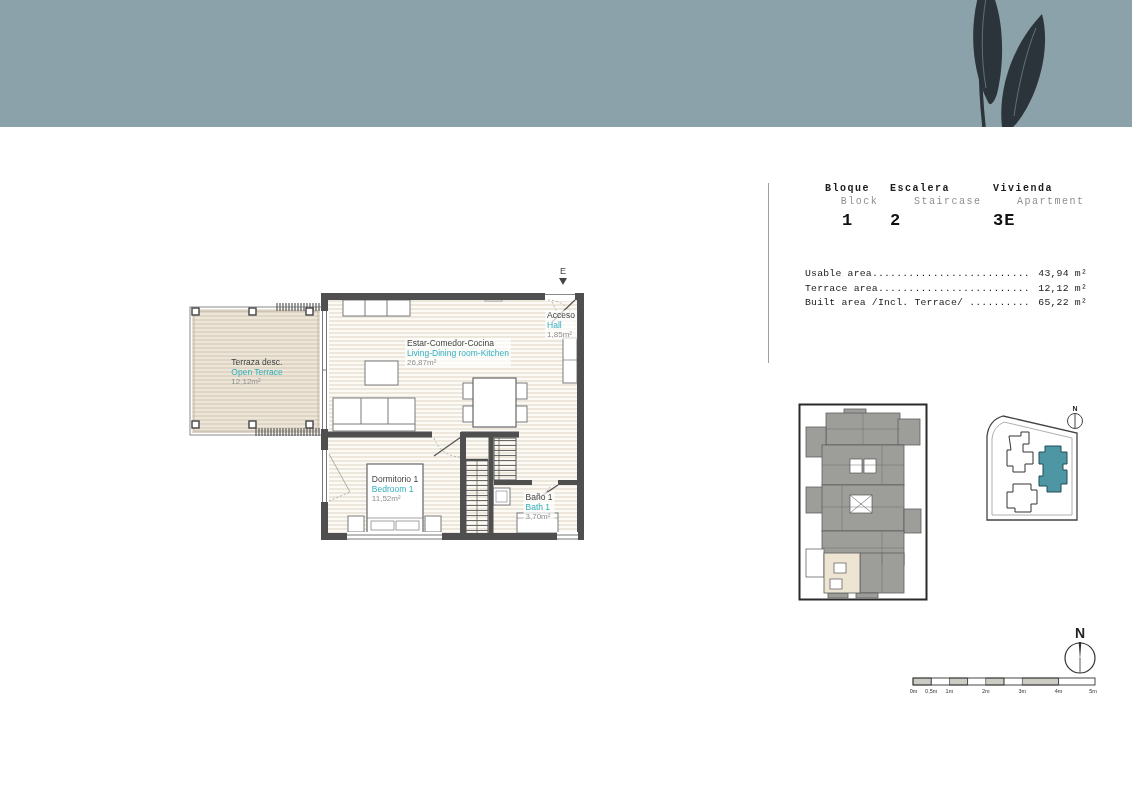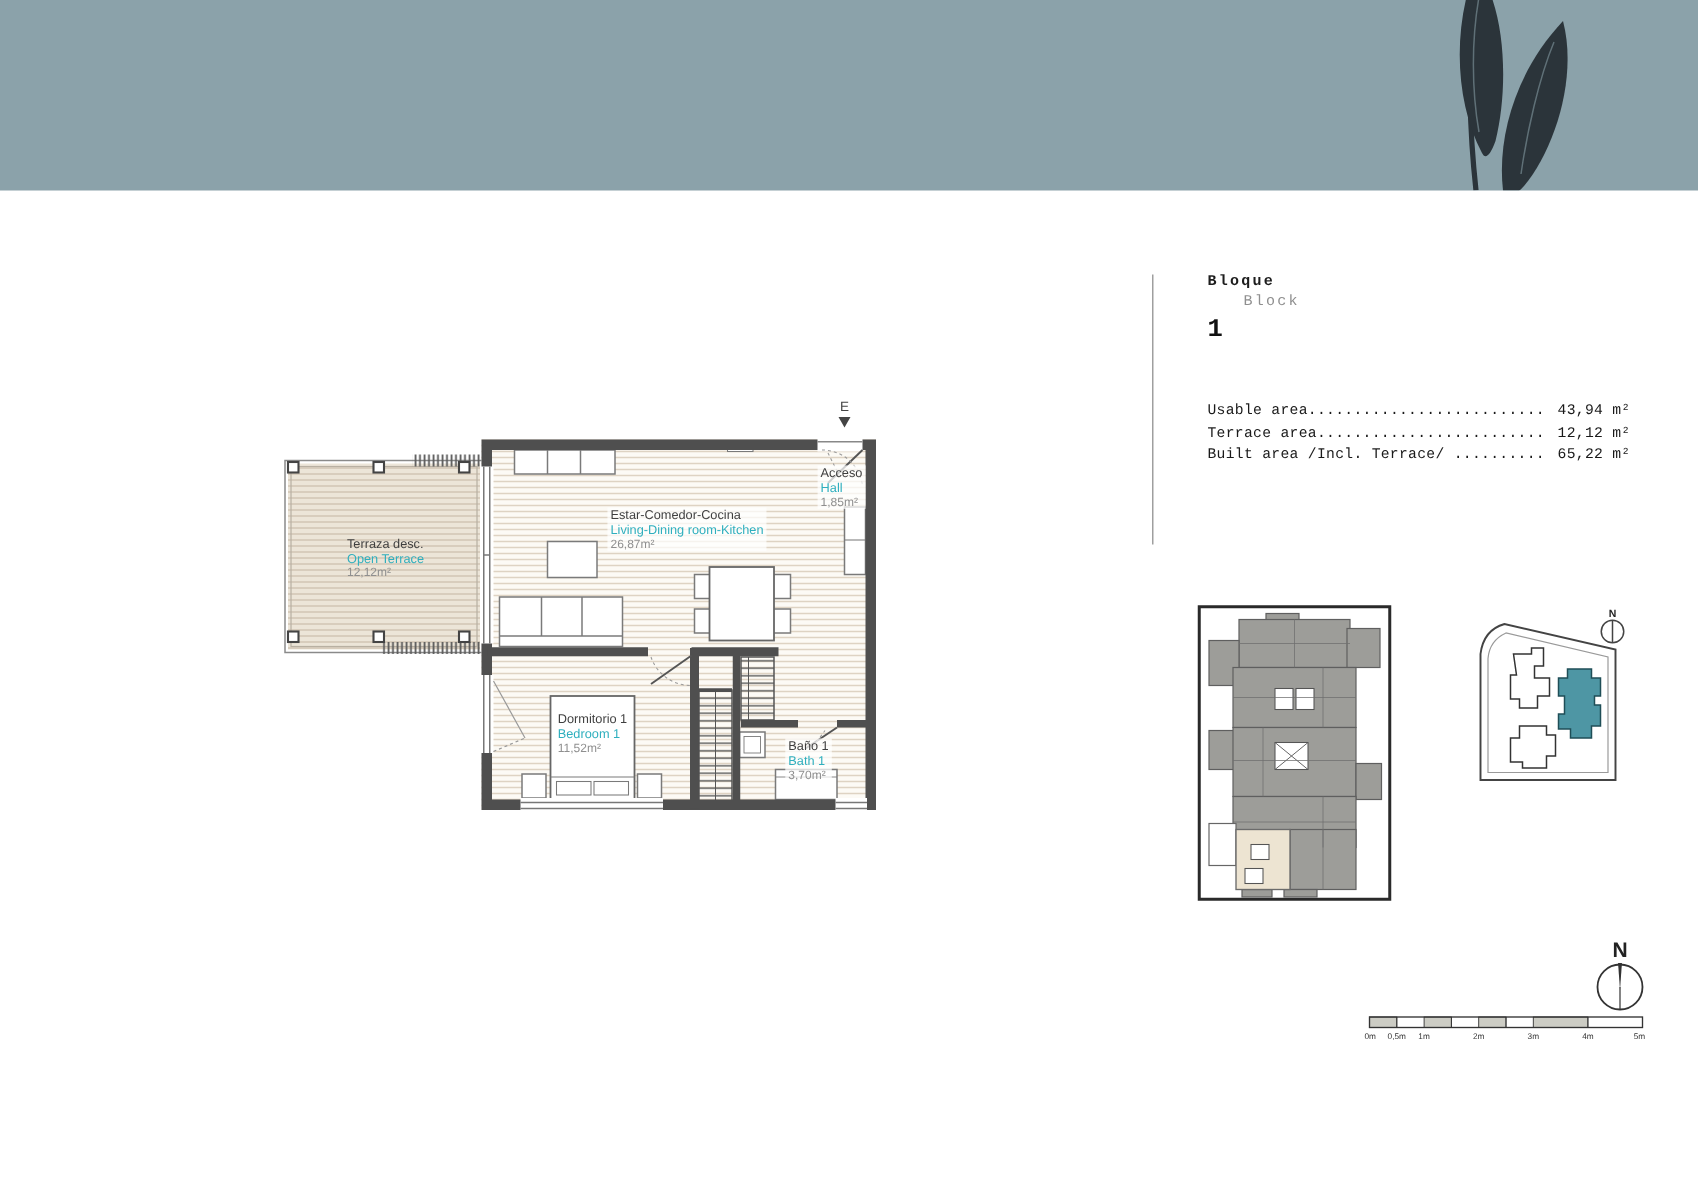--- a/index.html
+++ b/index.html
@@ -18,21 +18,21 @@
               line-height:1.18;background:rgba(255,255,255,0.72);padding:0 2px;white-space:nowrap;}
   .room-label .es{font-size:8.5px;color:var(--text-dark,#3f3f3f);display:block;}
   .room-label .en{font-size:8.5px;color:var(--accent,#2fafbe);display:block;}
   .room-label .ar{font-size:8px;color:var(--text-gray,#8f8f8f);display:block;}
 
   
   .vrule{position:absolute;left:768px;top:183px;width:1px;height:180px;background:#9f9f9f;}
   .unit-header{position:absolute;left:805px;top:183px;display:flex;
                font-family:"Liberation Mono",monospace;}
   .uh-col{display:flex;flex-direction:column;}
-  .uh-col.c1{width:85px;} .uh-col.c2{width:103px;} .uh-col.c3{width:90px;}
+  .uh-col.c1{width:85px;text-align:center;} .uh-col.c2{width:103px;} .uh-col.c3{width:90px;}
   .hl-es{font-weight:bold;font-size:10px;letter-spacing:1.5px;color:#1d1d1d;}
   .hl-en{font-size:10px;letter-spacing:1.5px;color:#8f8f8f;margin-top:2px;padding-left:24px;}
   .hl-val{font-weight:bold;font-size:17px;letter-spacing:1px;color:#111;margin-top:4px;}
 
   .area-table{position:absolute;left:805px;top:267px;width:282px;
               font-family:"Liberation Mono",monospace;}
   .at-en{display:flex;align-items:baseline;font-weight:normal;font-size:9.8px;
          color:#1a1a1a;line-height:14.5px;letter-spacing:0.2px;}
   .at-en .lbl{white-space:pre;}
   .at-en .dots{flex:1;overflow:hidden;white-space:nowrap;}
@@ -210,20 +210,30 @@
     </div>
   </section>
 
   <div class="vrule"></div>
   <div class="unit-header">
     <div class="uh-col c1">
       <span class="hl-es">Bloque</span>
       <span class="hl-en">Block</span>
       <span class="hl-val">1</span>
     </div>
+    <div class="uh-col c2">
+      <span class="hl-es">Escalera</span>
+      <span class="hl-en">Staircase</span>
+      <span class="hl-val">2</span>
+    </div>
+    <div class="uh-col c3">
+      <span class="hl-es">Vivienda</span>
+      <span class="hl-en">Apartment</span>
+      <span class="hl-val">3E</span>
+    </div>
   </div>
 
   <div class="area-table">
     <div class="at-en">
       <span class="lbl">Usable area</span>
       <span class="dots">......................................................</span>
       <span class="val">43,94 m²</span>
     </div>
     <div class="at-en">
       <span class="lbl">Terrace area</span>

